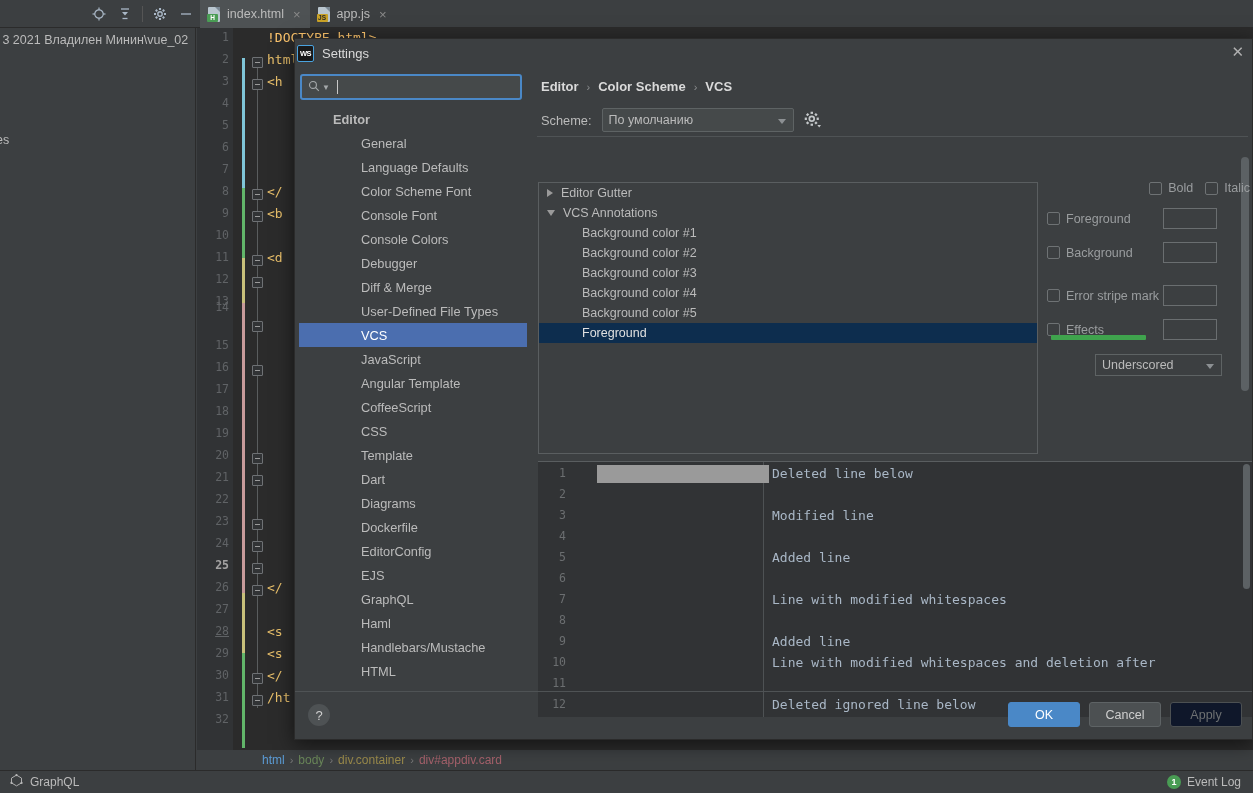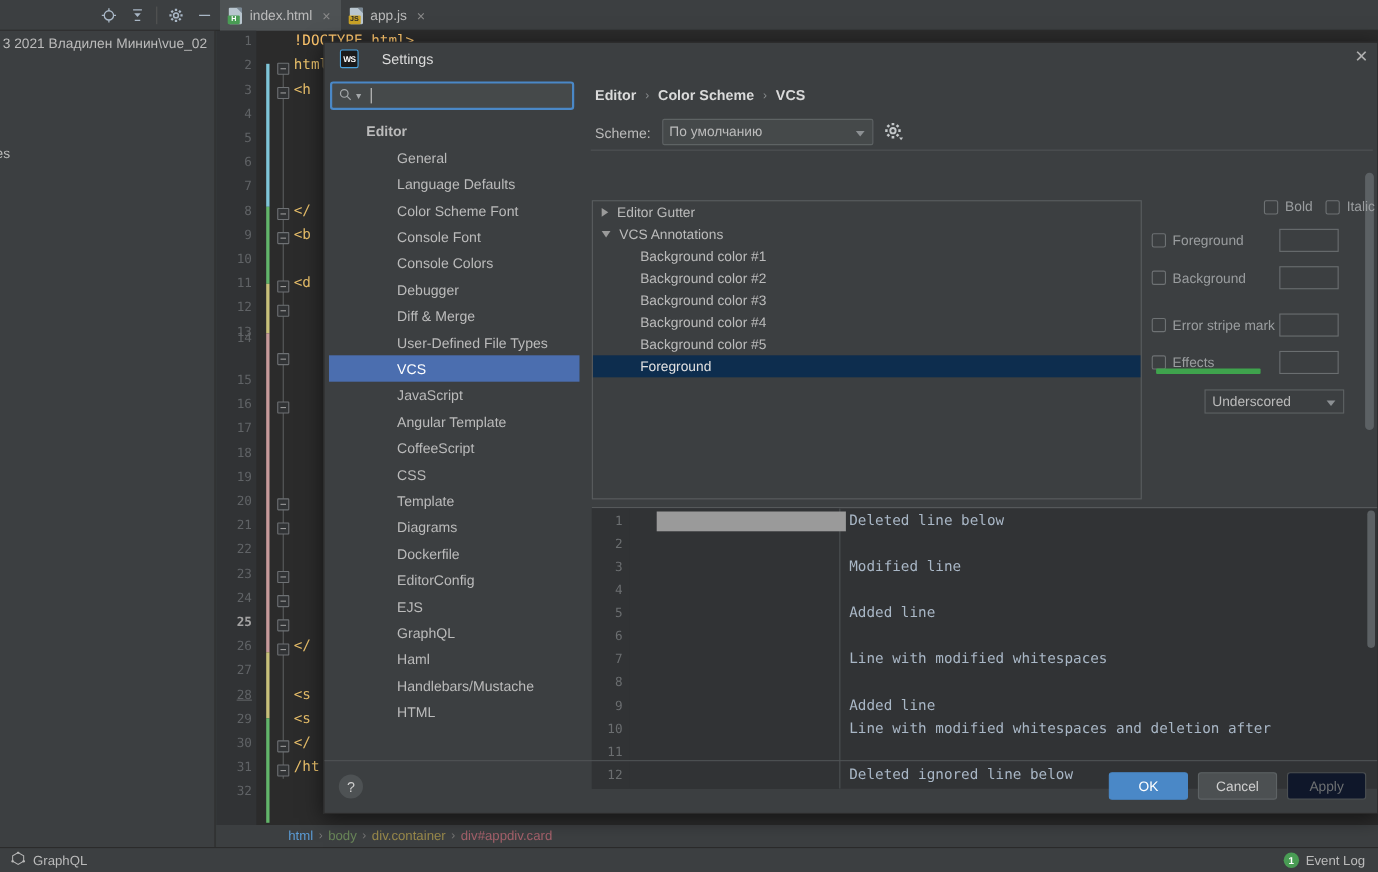--- a/index.html
+++ b/index.html
@@ -124,21 +124,21 @@
 
   
   .dialog {
     position: absolute; left: 294px; top: 38px; width: 959px; height: 702px;
     background: #3c3f41;
     border: 1px solid #2b2b2b;
     box-shadow: 0 4px 18px rgba(0,0,0,.55);
     z-index: 10;
   }
   .dlg-title {
-    height: 28px; display: flex; align-items: center; gap: 21px; padding-left: 14px;
+    height: 28px; display: flex; align-items: center; gap: 8px; padding-left: 2px;
     font-size: 13px; color: #dadada;
     position: relative;
   }
   .ws-icon {
     width: 17px; height: 17px; background: #1a1a1a; border: 1px solid #4aa3df;
     color: #fff; font-size: 7.5px; font-weight: bold; letter-spacing: -0.5px;
     display: flex; align-items: center; justify-content: center; border-radius: 2px;
   }
   .dlg-close {
     position: absolute; right: 8px; top: 5px; color: #b0b0b0; font-size: 15px; line-height: 16px;
@@ -500,20 +500,21 @@
         <div class="tree-item child">Console Colors</div>
         <div class="tree-item child">Debugger</div>
         <div class="tree-item child">Diff &amp; Merge</div>
         <div class="tree-item child">User-Defined File Types</div>
         <div class="tree-item child sel">VCS</div>
         <div class="tree-item child">JavaScript</div>
         <div class="tree-item child">Angular Template</div>
         <div class="tree-item child">CoffeeScript</div>
         <div class="tree-item child">CSS</div>
         <div class="tree-item child">Template</div>
+        <div class="tree-item child">Dart</div>
         <div class="tree-item child">Diagrams</div>
         <div class="tree-item child">Dockerfile</div>
         <div class="tree-item child">EditorConfig</div>
         <div class="tree-item child">EJS</div>
         <div class="tree-item child">GraphQL</div>
         <div class="tree-item child">Haml</div>
         <div class="tree-item child">Handlebars/Mustache</div>
         <div class="tree-item child">HTML</div>
       </div>
     <div class="tree-scroll"></div>

